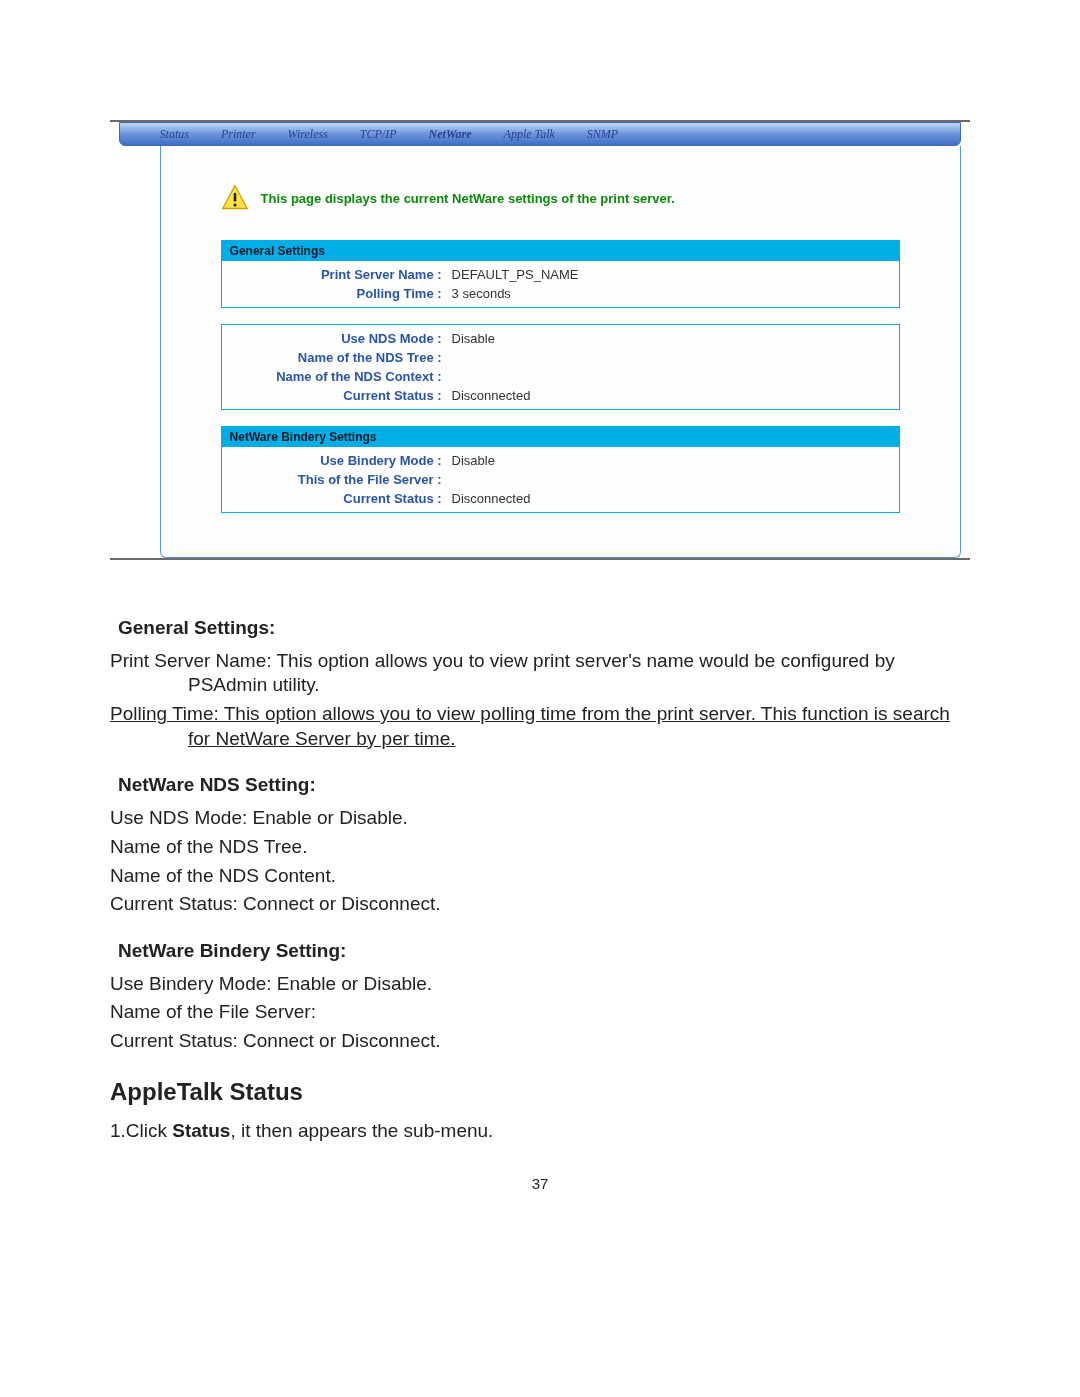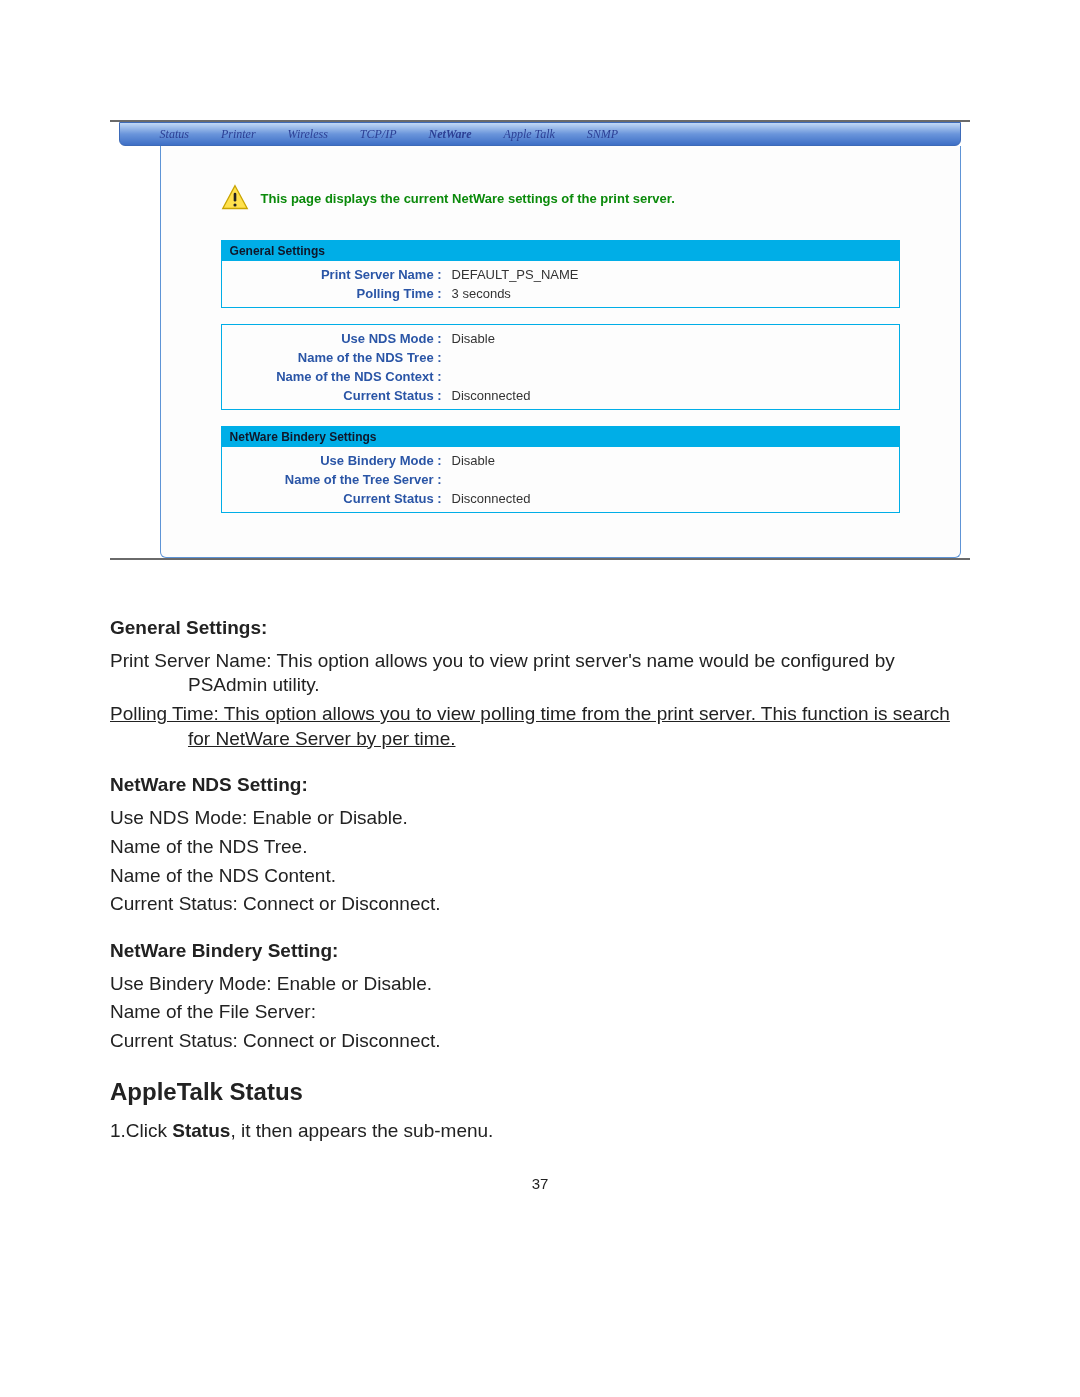--- a/index.html
+++ b/index.html
@@ -107,21 +107,21 @@
   }
   
   .doc-body {
     margin-top: 56px;
     font-size: 19px;
     line-height: 1.3;
   }
   .doc-body h3 {
     font-size: 19px;
     font-weight: bold;
-    margin: 22px 0 8px 0;
+    margin: 22px 0 8px 8px;
   }
   .doc-body h2 {
     font-size: 24px;
     font-weight: bold;
     margin: 22px 0 12px 0;
   }
   .doc-body p {
     margin: 4px 0;
   }
   .hang {
@@ -205,21 +205,21 @@
             </div>
           </div>
           <div class="group">
             <div class="group-header">NetWare Bindery Settings</div>
             <div class="group-body">
               <div class="kv-row">
                 <div class="kv-label">Use Bindery Mode :</div>
                 <div class="kv-value">Disable</div>
               </div>
               <div class="kv-row">
-                <div class="kv-label">Name of the Tree Server :</div>
+                <div class="kv-label">This of the File Server :</div>
                 <div class="kv-value"></div>
               </div>
               <div class="kv-row">
                 <div class="kv-label">Current Status :</div>
                 <div class="kv-value">Disconnected</div>
               </div>
             </div>
           </div>
         </div>
 

